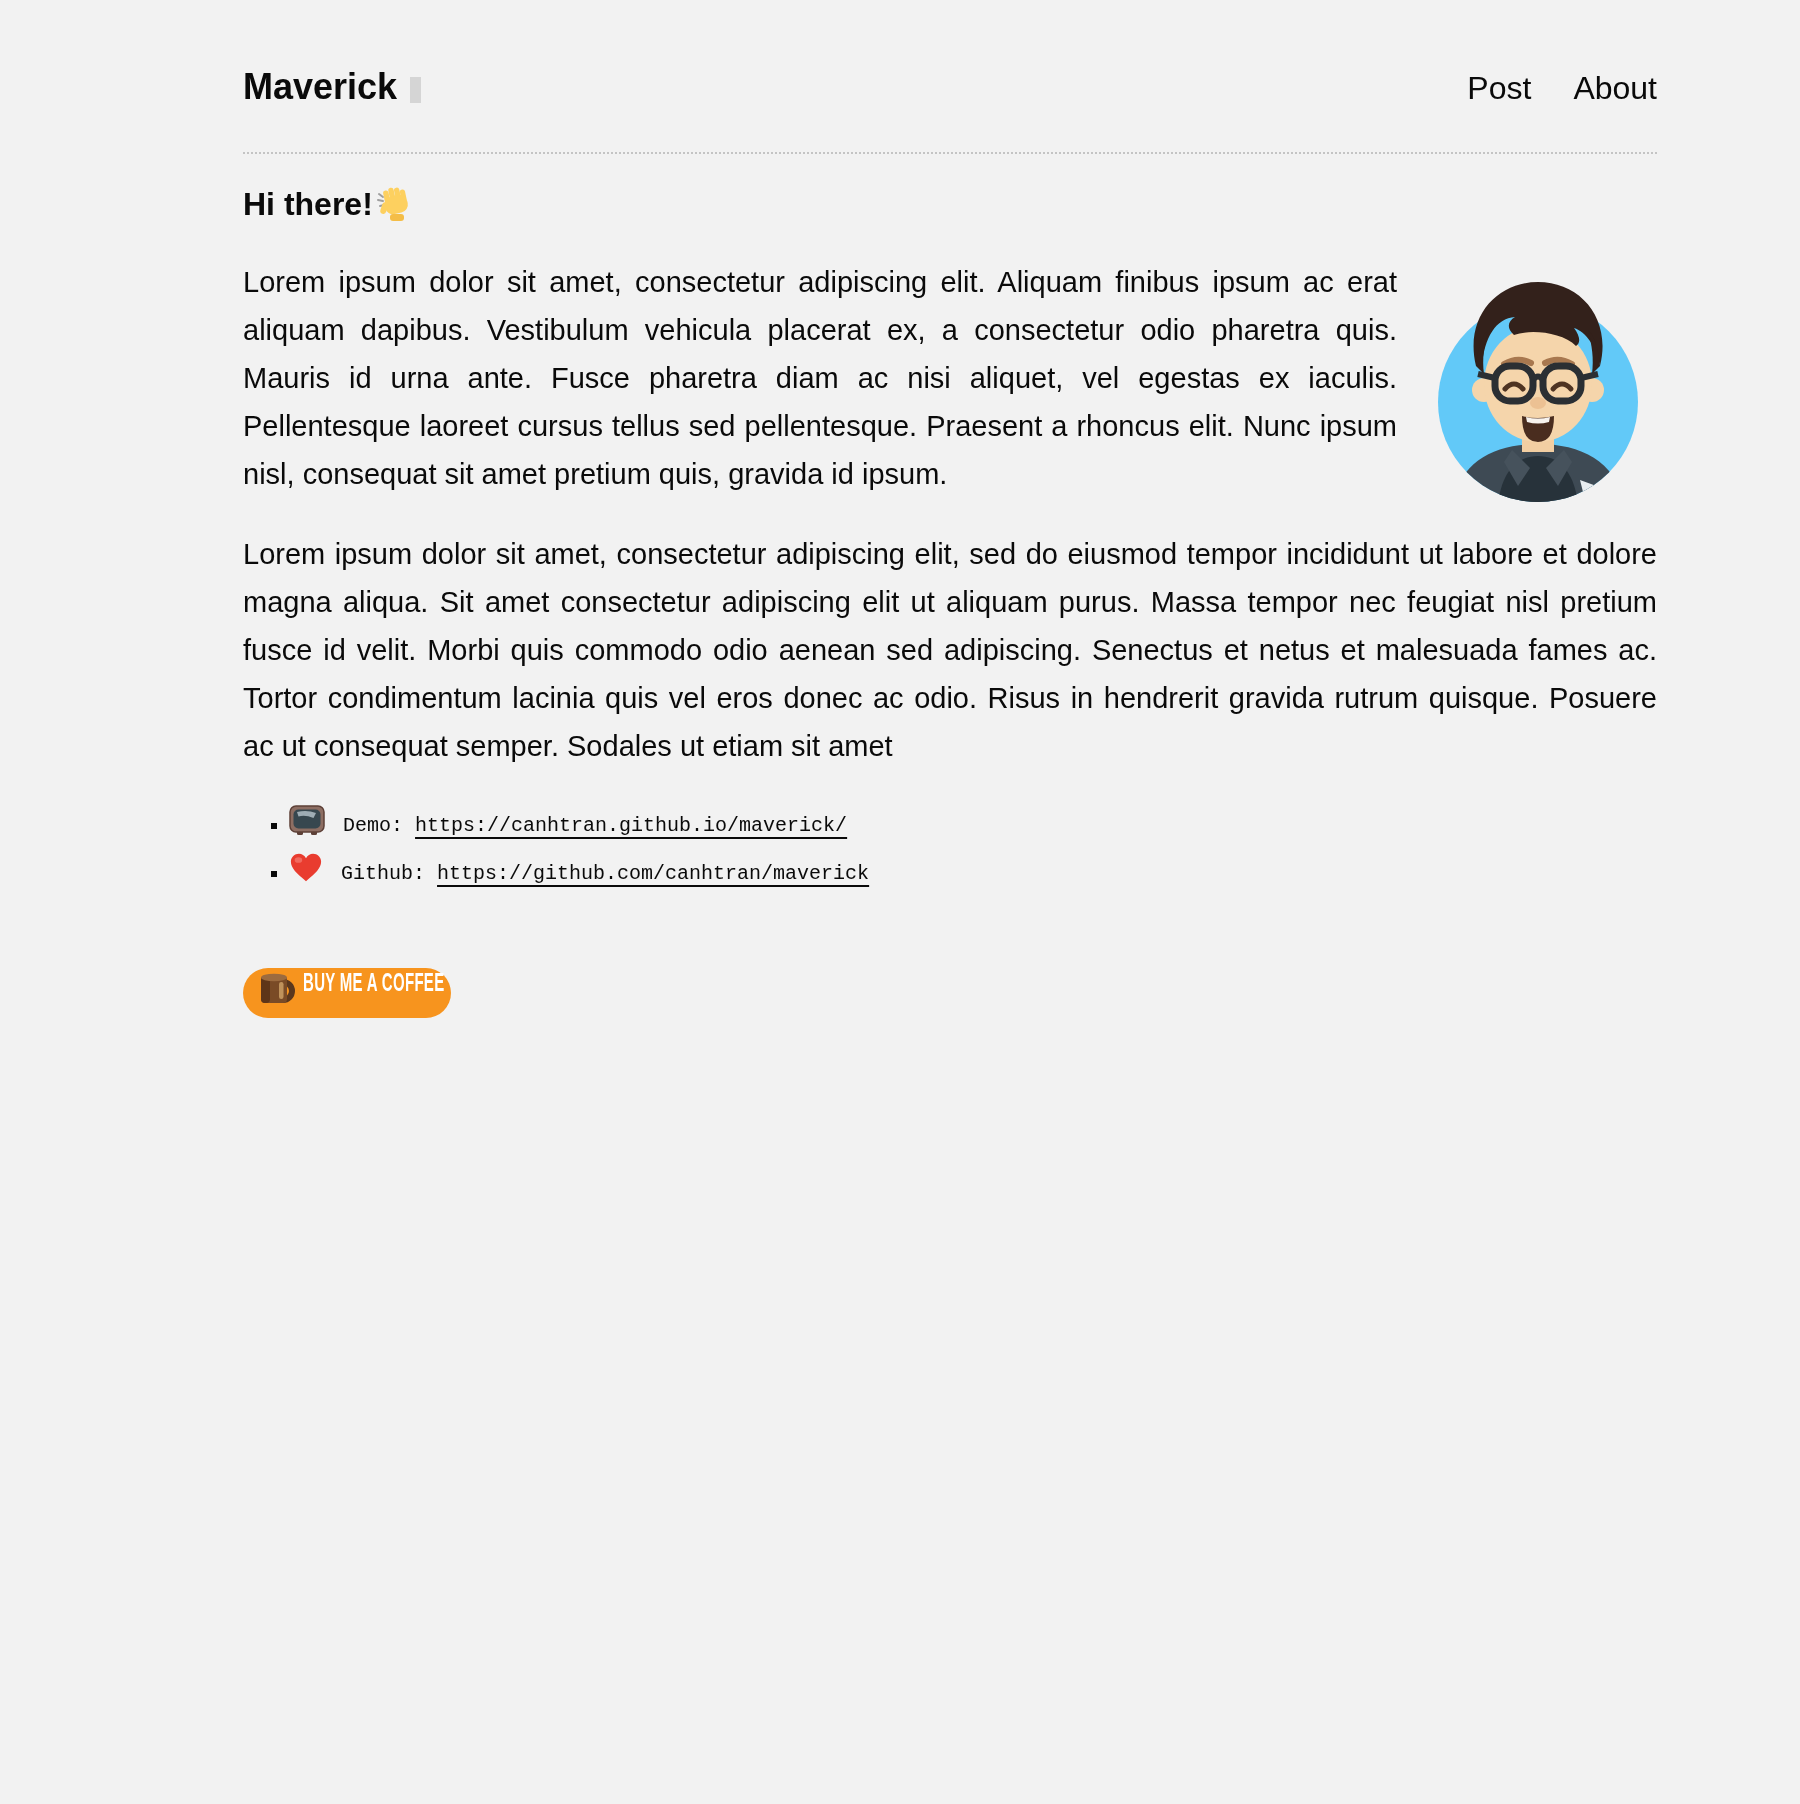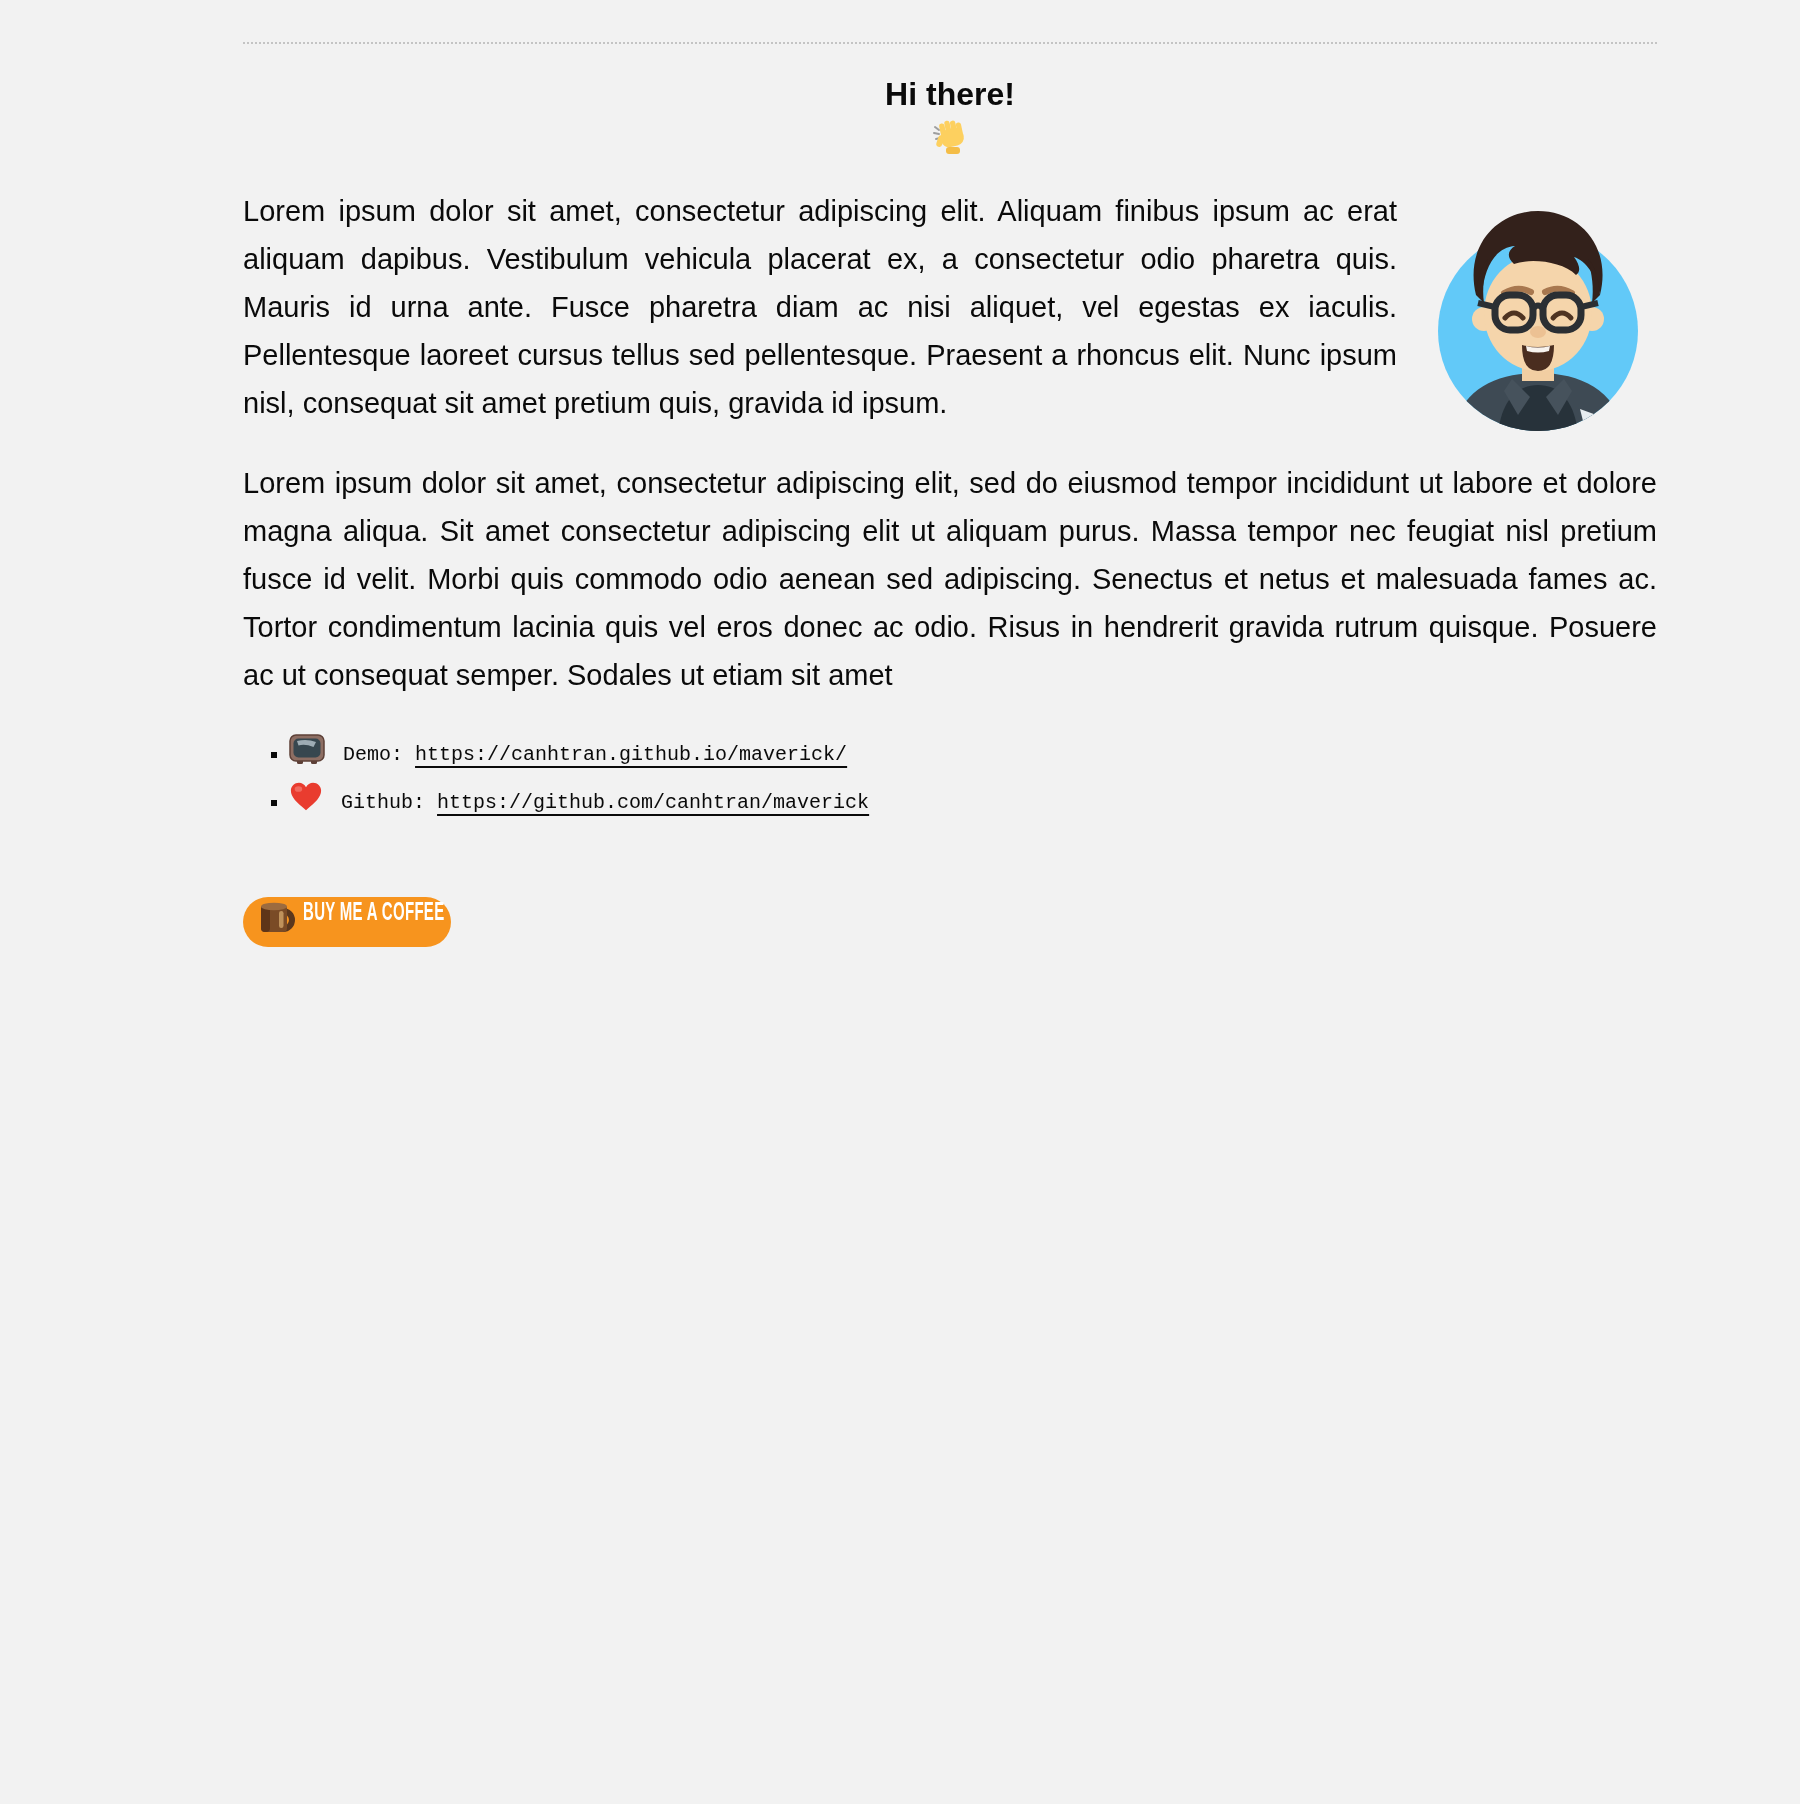--- a/index.html
+++ b/index.html
@@ -59,21 +59,20 @@
   }
   
   h2.section-heading {
     font-size: 32px;
     line-height: 44px;
     font-weight: 700;
     margin: 28px 0 0 0;
     display: flex;
     align-items: center;
     gap: 3px;
-    flex-direction: column;
   }
   .para {
     font-size: 29px;
     line-height: 48px;
     text-align: justify;
     margin: 32px 0;
   }
   .avatar-float {
     float: right;
     width: 260px;
@@ -147,20 +146,30 @@
     line-height: 48px;
   }
   .post-date { margin-right: 18px; }
 </style>
 </head>
 <body>
 
 <div class="page">
   <div class="container">
 
+    <header class="site-header">
+      <div class="site-title-wrap">
+        <a class="site-title">Maverick</a>
+        <span class="cursor-block"></span>
+      </div>
+      <nav class="site-nav">
+        <a>Post</a>
+        <a>About</a>
+      </nav>
+    </header>
 
     <div class="divider"></div>
 
     <main>
       <h2 class="section-heading">
         <span>Hi there!</span>
 
         <svg width="36" height="36" viewBox="0 0 36 36">
           <g stroke="#9e9e9e" stroke-width="2" stroke-linecap="round">
             <line x1="3" y1="8" x2="7" y2="11"></line>

